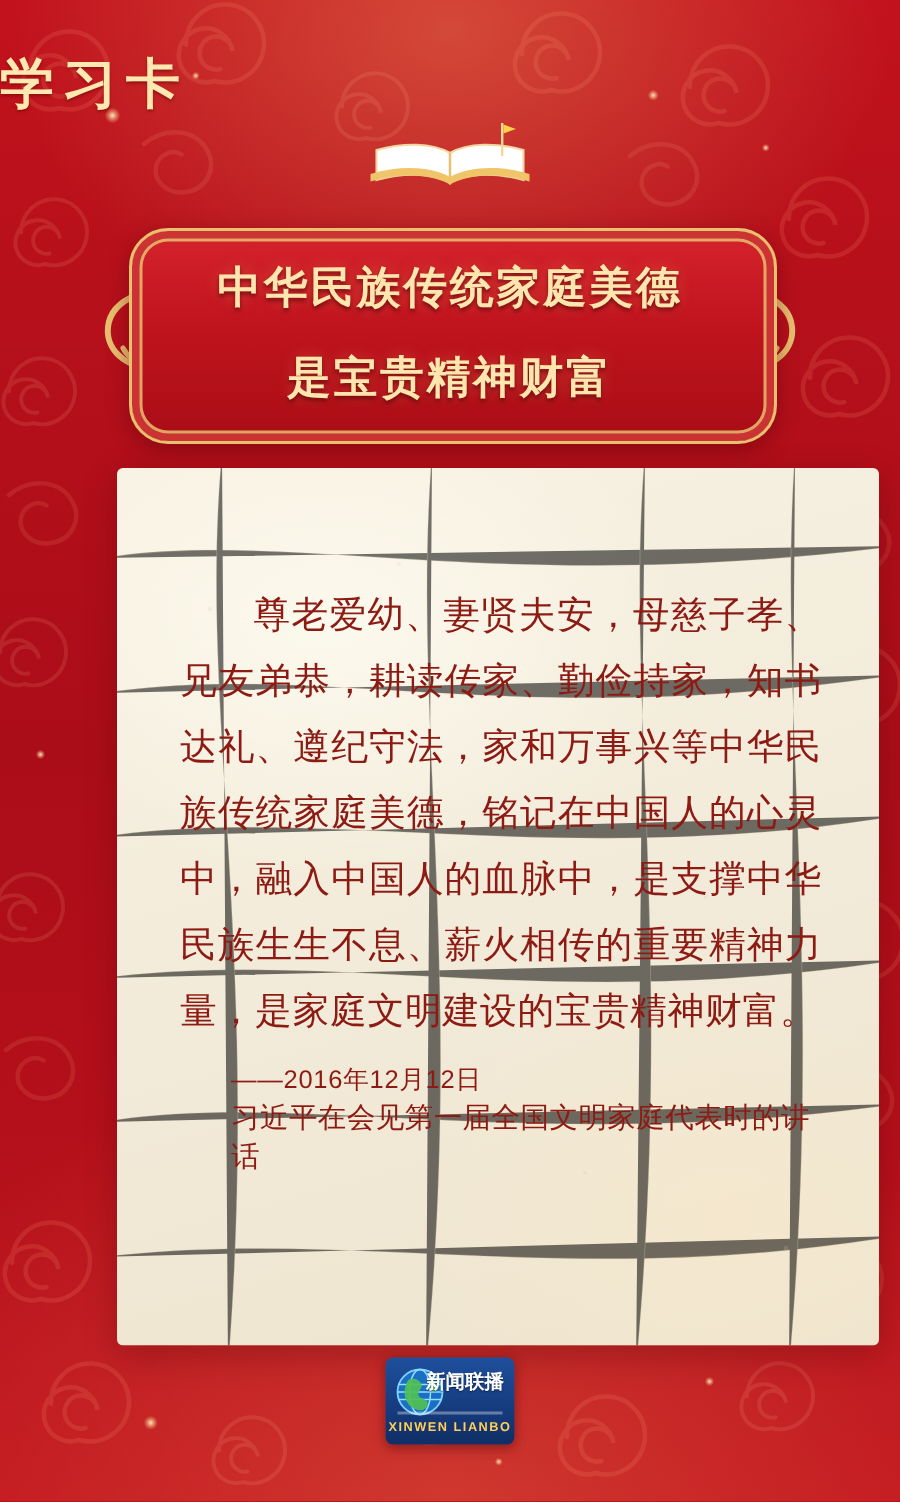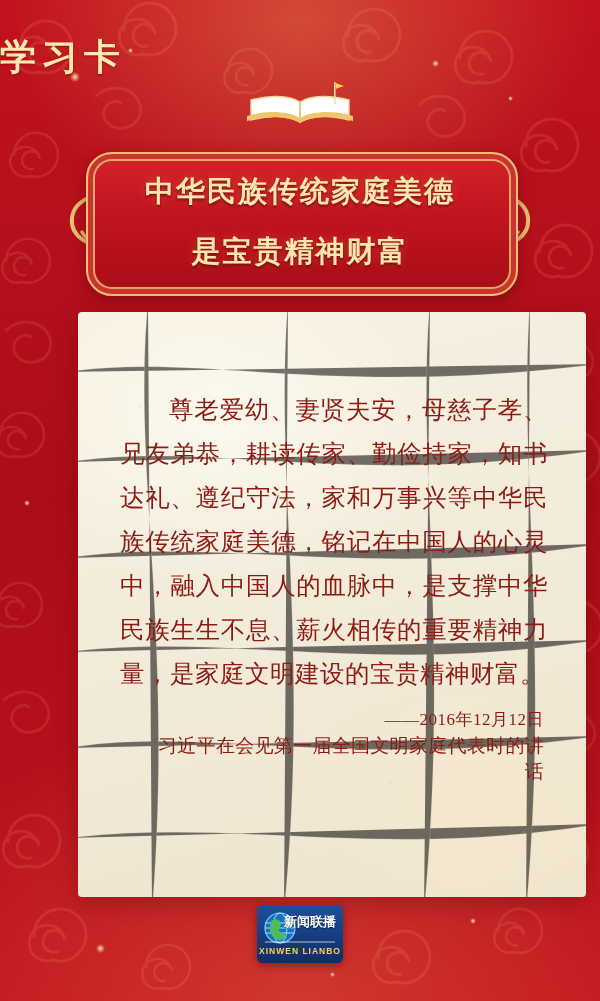--- a/index.html
+++ b/index.html
@@ -167,25 +167,25 @@
     font-size: 24.5px;
     line-height: 44px;
     color: #8d1b14;
     text-indent: 49px;
     text-align: justify;
     letter-spacing: 0.5px;
   }
 
   .attrib {
     position: absolute;
-    right: 42px;
+    right: 32px;
     bottom: 112px;
     width: 400px;
-    text-align: right;
-    font-family: Liberation Serif, serif;
+    text-align: left;
+    font-family: Liberation Sans, sans-serif;
     color: #8d1b14;
   }
   .attrib .date {
     font-size: 17px;
     line-height: 26px;
     letter-spacing: 0.5px;
   }
   .attrib .source {
     font-size: 19px;
     line-height: 26px;

